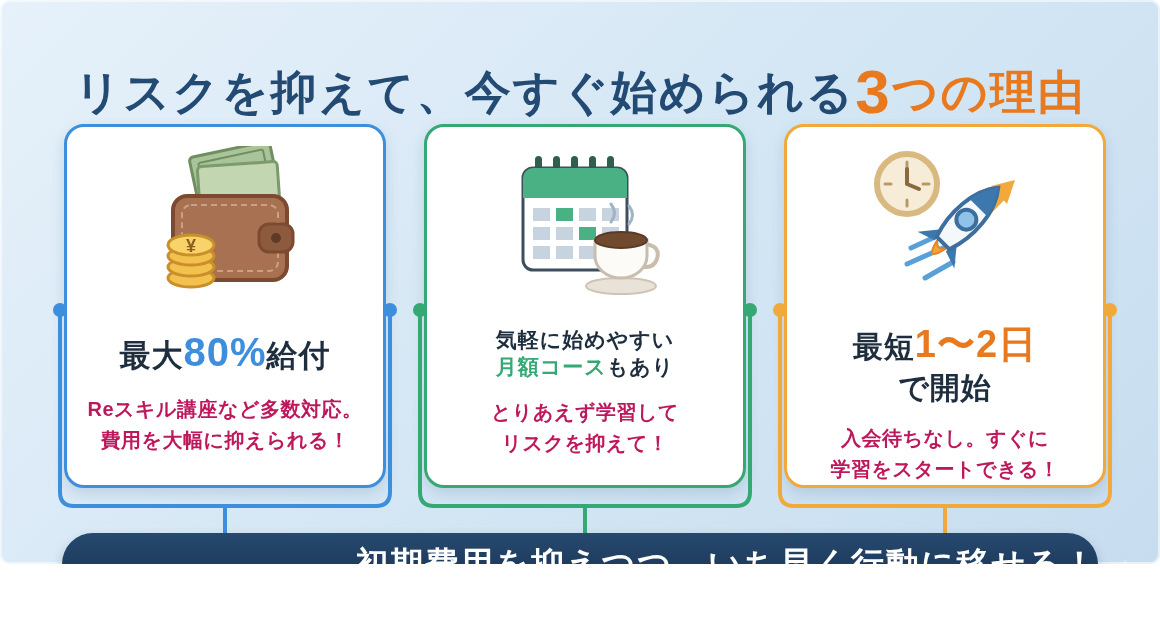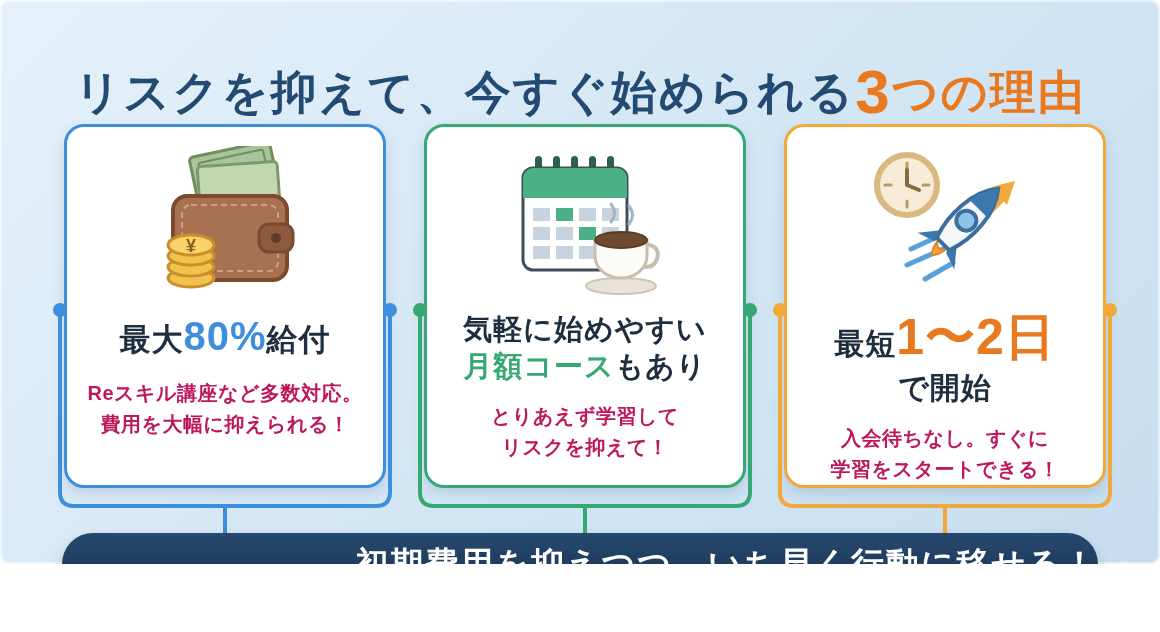--- a/index.html
+++ b/index.html
@@ -23,26 +23,26 @@
     position:absolute;top:124px;width:322px;height:364px;box-sizing:border-box;
     background:#ffffff;border-radius:20px;z-index:1;
     display:flex;flex-direction:column;align-items:center;padding-top:16px;
     box-shadow:0 6px 14px rgba(30,70,110,.14);
   }
   .card--blue  {left:64px;  border:3.5px solid var(--accent-blue,#3e8ede);}
   .card--green {left:424px; border:3.5px solid var(--accent-green,#35a874);}
   .card--orange{left:784px; border:3.5px solid var(--accent-orange,#f2a93c);}
   .icon-wrap{height:162px;display:flex;align-items:center;justify-content:center;margin-bottom:2px;}
   .card-title{
-    margin:4px 0 12px;text-align:center;font-size:31px;font-weight:800;
+    margin:20px 0 12px;text-align:center;font-size:31px;font-weight:800;
     color:#1e2e3e;line-height:1.28;letter-spacing:1px;white-space:nowrap;
   }
   .hl-blue{color:var(--accent-blue,#3e8ede);font-size:40px;}
   .hl-green{color:var(--accent-green,#35a874);}
-  .hl-orange{color:var(--highlight-orange,#e8791e);font-size:50px;}
+  .hl-orange{color:var(--highlight-orange,#e8791e);font-size:38px;}
   .card-body{
     margin:4px 0 0;text-align:center;font-size:20px;font-weight:700;
     color:#be185d;line-height:1.55;letter-spacing:.5px;
   }
   
   .connectors{position:absolute;left:0;top:0;z-index:2;pointer-events:none;}
   .st-blue  {stroke:var(--accent-blue,#3e8ede);}
   .st-green {stroke:var(--accent-green,#35a874);}
   .st-orange{stroke:var(--accent-orange,#f2a93c);}
   .fl-blue  {fill:var(--accent-blue,#3e8ede);}
@@ -117,21 +117,21 @@
         <rect x="57" y="98" width="17" height="13" fill="#c7d3de"></rect>
         <rect x="80" y="98" width="17" height="13" fill="#c7d3de"></rect>
         <path d="M112 74 q7 -9 0 -18" fill="none" stroke="#9fb4c4" stroke-width="3" stroke-linecap="round"></path>
         <path d="M130 76 q7 -9 0 -18" fill="none" stroke="#9fb4c4" stroke-width="3" stroke-linecap="round"></path>
         <ellipse cx="122" cy="138" rx="35" ry="8" fill="#e9e2d8" stroke="#cfc4b4" stroke-width="2"></ellipse>
         <path d="M146 96 q16 2 12 15 q-4 11 -17 7" fill="none" stroke="#c9beae" stroke-width="4"></path>
         <path d="M96 92 h52 v16 a26 22 0 0 1 -52 0 z" fill="#fdfbf7" stroke="#c9beae" stroke-width="3"></path>
         <ellipse cx="122" cy="92" rx="26" ry="8" fill="#6f4a2f" stroke="#5a3a24" stroke-width="2"></ellipse>
       </svg>
     </div>
-    <h2 class="card-title" style="font-size:29px;"><span>気軽に始めやすい</span><br><span class="hl-green">月額コース</span><span>もあり</span></h2>
+    <h2 class="card-title" style="font-size:21px;"><span>気軽に始めやすい</span><br><span class="hl-green">月額コース</span><span>もあり</span></h2>
     <p class="card-body"><span>とりあえず学習して</span><br><span>リスクを抑えて！</span></p>
   </section>
 
   <section class="card card--orange">
     <div class="icon-wrap">
       <svg width="180" height="152" viewBox="0 0 180 152" aria-hidden="true">
         <circle cx="52" cy="40" r="30" fill="#f7ecd8" stroke="#d8b97f" stroke-width="6"></circle>
         <path d="M52 18 v6 M52 56 v6 M30 40 h6 M68 40 h6" stroke="#b79a66" stroke-width="3" stroke-linecap="round"></path>
         <path d="M52 40 L52 25 M52 40 L64 45" stroke="#8a6a3a" stroke-width="4" stroke-linecap="round"></path>
         <path d="M104 98 L152 48" stroke="#f2a93c" stroke-width="7" stroke-linecap="round"></path>

